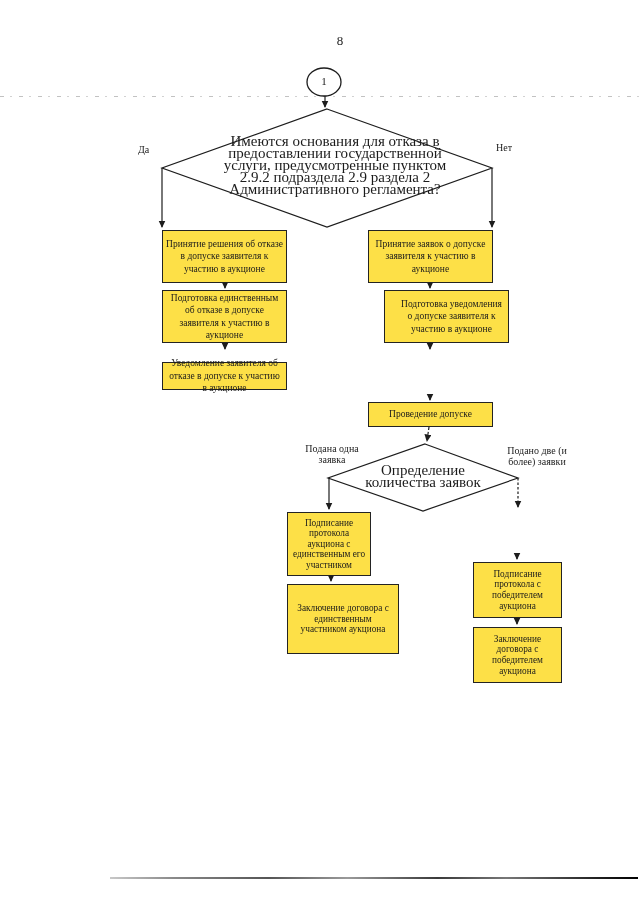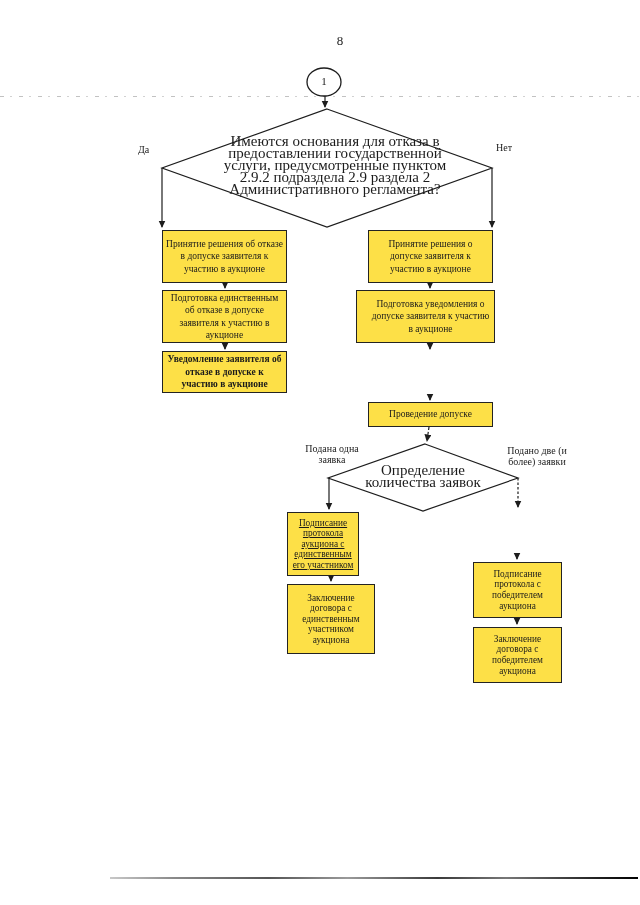--- a/index.html
+++ b/index.html
@@ -76,31 +76,31 @@
   </svg>
 
   <div class="connector-label">1</div>
 
   <div class="dtext" style="left:215px;top:135px;width:240px;">Имеются основания для отказа в предоставлении государственной услуги, предусмотренные пунктом 2.9.2 подраздела 2.9 раздела 2 Административного регламента?</div>
   <div class="branch-label" style="left:138px;top:144px;">Да</div>
   <div class="branch-label" style="left:496px;top:142px;">Нет</div>
 
   <div class="box" style="left:162px;top:230px;width:125px;height:53px;">Принятие решения об отказе в допуске заявителя к участию в аукционе</div>
   <div class="box" style="left:162px;top:290px;width:125px;height:53px;">Подготовка единственным об отказе в допуске заявителя к участию в аукционе</div>
-  <div class="box" style="left:162px;top:351px;width:125px;height:42px;font-weight:bold;">Уведомление заявителя об отказе в допуске к участию в аукционе</div>
+  <div class="box" style="left:162px;top:362px;width:125px;height:28px;">Уведомление заявителя об отказе в допуске к участию в аукционе</div>
 
-  <div class="box" style="left:368px;top:230px;width:125px;height:53px;">Принятие решения о допуске заявителя к участию в аукционе</div>
-  <div class="box" style="left:356px;top:290px;width:139px;height:53px;padding-left:13px;">Подготовка уведомления о допуске заявителя к участию в аукционе</div>
+  <div class="box" style="left:368px;top:230px;width:125px;height:53px;">Принятие заявок о допуске заявителя к участию в аукционе</div>
+  <div class="box" style="left:384px;top:290px;width:125px;height:53px;padding-left:13px;">Подготовка уведомления о допуске заявителя к участию в аукционе</div>
   <div class="box" style="left:368px;top:402px;width:125px;height:25px;">Проведение допуске</div>
 
   <div class="dtext" style="left:353px;top:464px;width:140px;">Определение количества заявок</div>
   <div class="branch-label" style="left:298px;top:443px;width:68px;">Подана одна заявка</div>
   <div class="branch-label" style="left:496px;top:445px;width:82px;">Подано две (и более) заявки</div>
 
-  <div class="box tight" style="left:287px;top:512px;width:72px;height:64px;text-decoration:underline;">Подписание протокола аукциона с единственным его участником</div>
-  <div class="box tight" style="left:287px;top:584px;width:88px;height:70px;">Заключение договора с единственным участником аукциона</div>
+  <div class="box tight" style="left:287px;top:512px;width:84px;height:64px;">Подписание протокола аукциона с единственным его участником</div>
+  <div class="box tight" style="left:287px;top:584px;width:112px;height:70px;">Заключение договора с единственным участником аукциона</div>
 
   <div class="box tight" style="left:473px;top:562px;width:89px;height:56px;">Подписание протокола с победителем аукциона</div>
   <div class="box tight" style="left:473px;top:627px;width:89px;height:56px;">Заключение договора с победителем аукциона</div>
 
   <div class="scan-line-bottom"></div>
 
 </div>
 
 </body></html>

